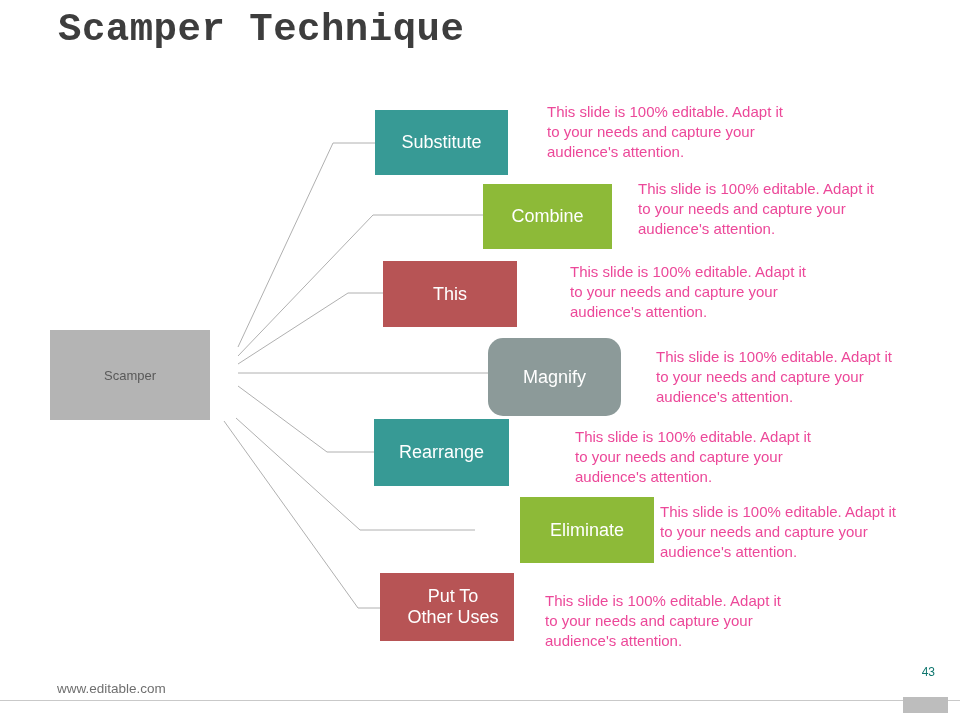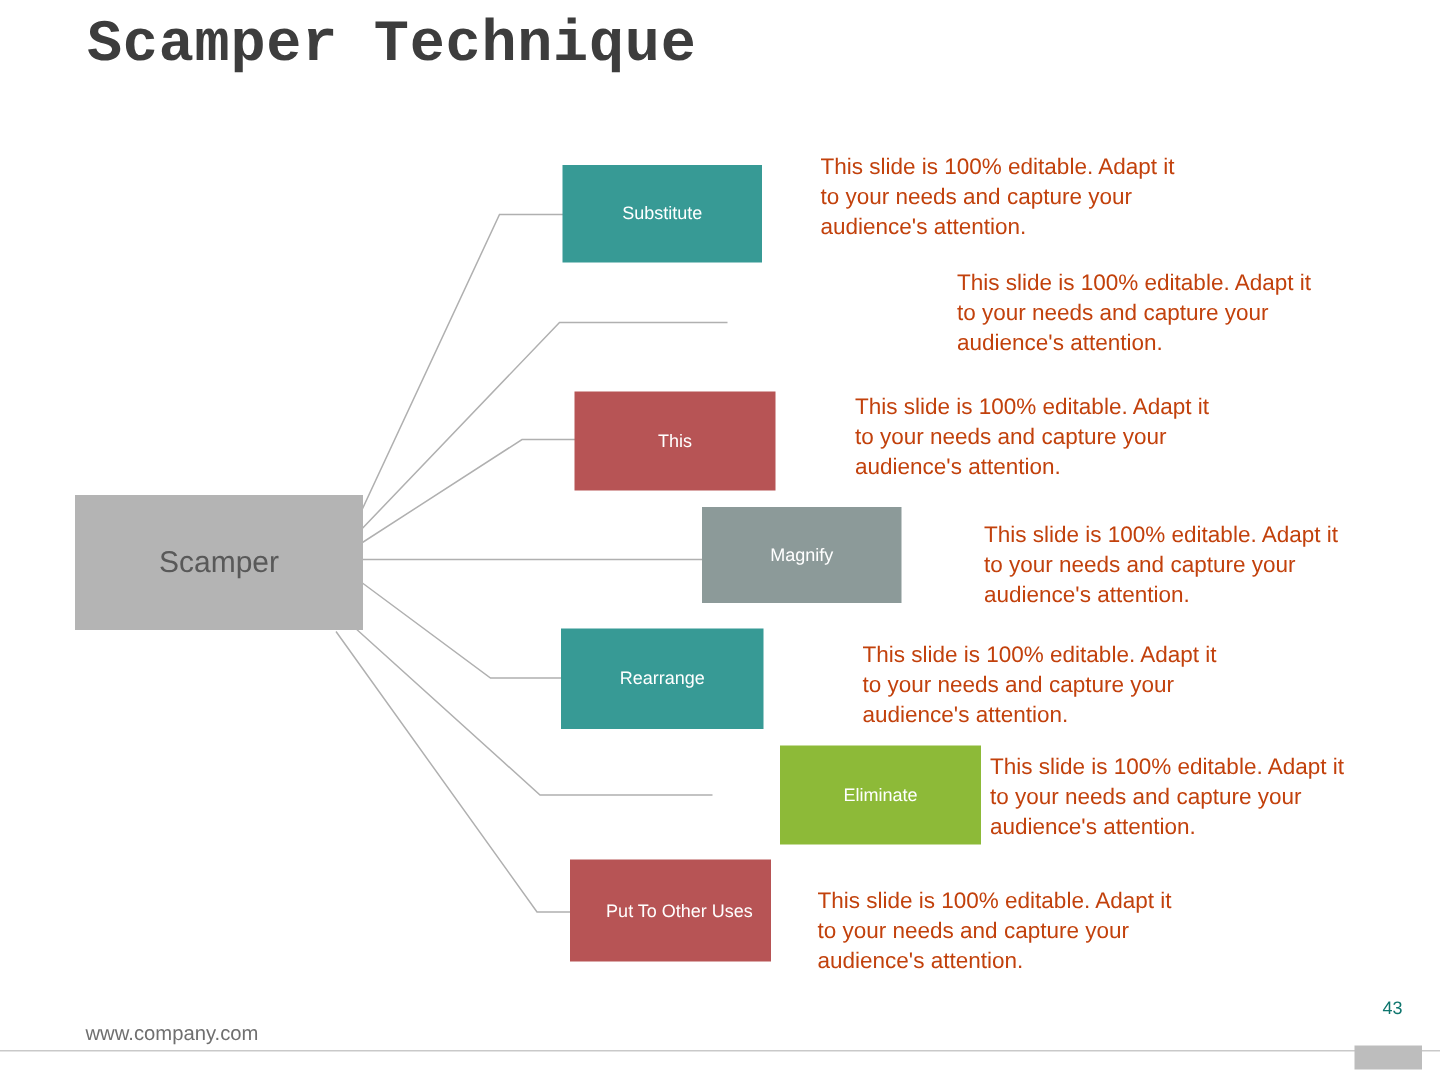--- a/index.html
+++ b/index.html
@@ -24,48 +24,48 @@
   }
   .connectors {
     position: absolute;
     left: 0; top: 0;
     width: 960px; height: 720px;
     pointer-events: none;
   }
   .root-box {
     position: absolute;
     left: 50px; top: 330px;
-    width: 192px; height: 90px;
+    width: 160px; height: 90px;
     display: flex; align-items: center; justify-content: center;
-    font-size: 20px;
+    font-size: 13px;
     color: #595959;
   }
   .node-box {
     position: absolute;
     display: flex; align-items: center; justify-content: center;
     text-align: center;
     color: #ffffff;
-    font-size: 12px;
+    font-size: 18px;
     line-height: 21px;
     padding: 0 12px;
   }
   .node-desc {
     position: absolute;
     font-size: 15px;
     line-height: 20px;
-    color: #c2410c;
+    color: #ec4899;
   }
   
   .box-1 { left: 375px; top: 110px; width: 133px; height: 65px; }
   .desc-1 { left: 547px; top: 102px; width: 252px; }
   .box-2 { left: 483px; top: 184px; width: 129px; height: 65px; }
   .desc-2 { left: 638px; top: 179px; width: 250px; }
   .box-3 { left: 383px; top: 261px; width: 134px; height: 66px; }
   .desc-3 { left: 570px; top: 262px; width: 252px; }
-  .box-4 { left: 468px; top: 338px; width: 133px; height: 64px; }
+  .box-4 { left: 488px; top: 338px; width: 133px; height: 78px; border-radius: 15px; }
   .desc-4 { left: 656px; top: 347px; width: 247px; }
   .box-5 { left: 374px; top: 419px; width: 135px; height: 67px; }
   .desc-5 { left: 575px; top: 427px; width: 252px; }
   .box-6 { left: 473px; top: 497px; width: 134px; height: 66px; }
   .desc-6 { left: 660px; top: 502px; width: 248px; }
   .box-7 { left: 380px; top: 573px; width: 134px; height: 68px; }
   .desc-7 { left: 545px; top: 591px; width: 252px; }
 
   .footer-line {
     position: absolute;
@@ -111,35 +111,36 @@
     </g>
   </svg>
 
   <div class="root-box" style="background-color: rgb(180, 180, 180);">
     <span>Scamper</span>
   </div>
 
   <div class="node-box box-1" style="background-color: rgb(55, 154, 149);">Substitute</div>
   <p class="node-desc desc-1">This slide is 100% editable. Adapt it to your needs and capture your audience's attention.</p>
 
+  <div class="node-box box-2" style="background-color: rgb(141, 186, 56);">Combine</div>
   <p class="node-desc desc-2">This slide is 100% editable. Adapt it to your needs and capture your audience's attention.</p>
 
   <div class="node-box box-3" style="background-color: rgb(183, 84, 85);">This</div>
   <p class="node-desc desc-3">This slide is 100% editable. Adapt it to your needs and capture your audience's attention.</p>
 
   <div class="node-box box-4" style="background-color: rgb(140, 154, 153);">Magnify</div>
   <p class="node-desc desc-4">This slide is 100% editable. Adapt it to your needs and capture your audience's attention.</p>
 
   <div class="node-box box-5" style="background-color: rgb(55, 154, 149); text-align: center;">Rearrange</div>
   <p class="node-desc desc-5">This slide is 100% editable. Adapt it to your needs and capture your audience's attention.</p>
 
   <div class="node-box box-6" style="background-color: rgb(141, 186, 56); margin-left: 47px;">Eliminate</div>
   <p class="node-desc desc-6">This slide is 100% editable. Adapt it to your needs and capture your audience's attention.</p>
 
   <div class="node-box box-7" style="background-color: rgb(183, 84, 85); padding-left: 24px;">Put To Other Uses</div>
   <p class="node-desc desc-7">This slide is 100% editable. Adapt it to your needs and capture your audience's attention.</p>
 
   <div class="footer-line"></div>
-  <span class="footer-site">www.company.com</span>
+  <span class="footer-site">www.editable.com</span>
   <span class="page-number">43</span>
   <div class="corner-rect"></div>
 
 </div>
 
 </body></html>

